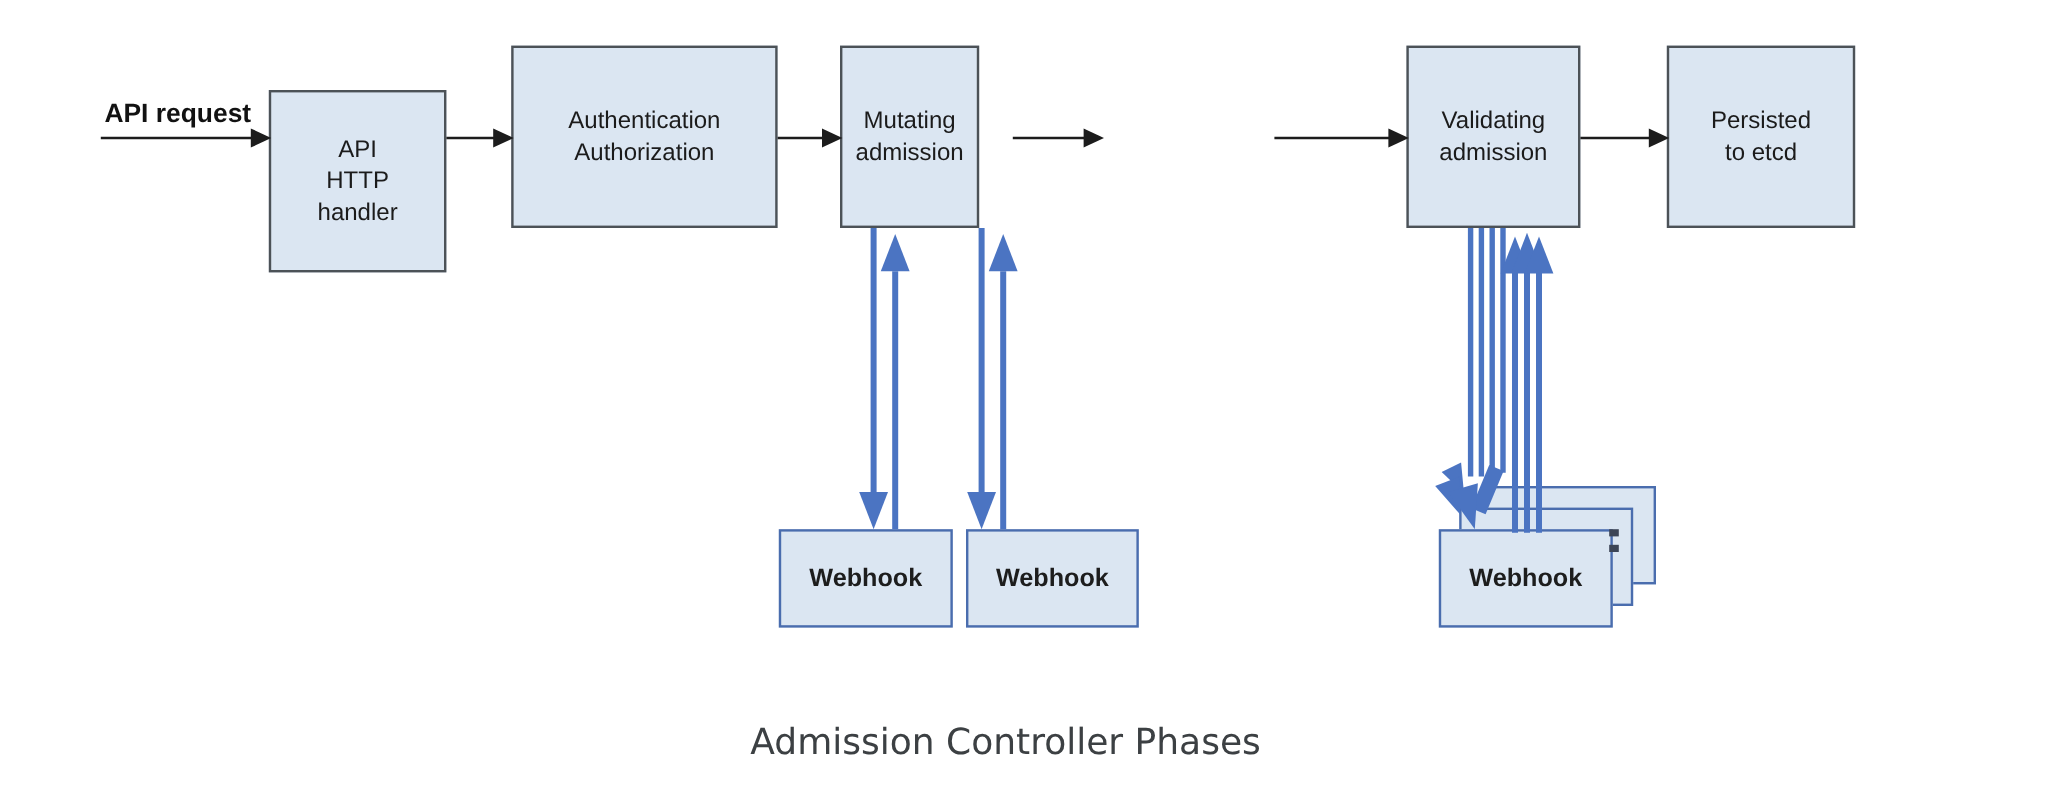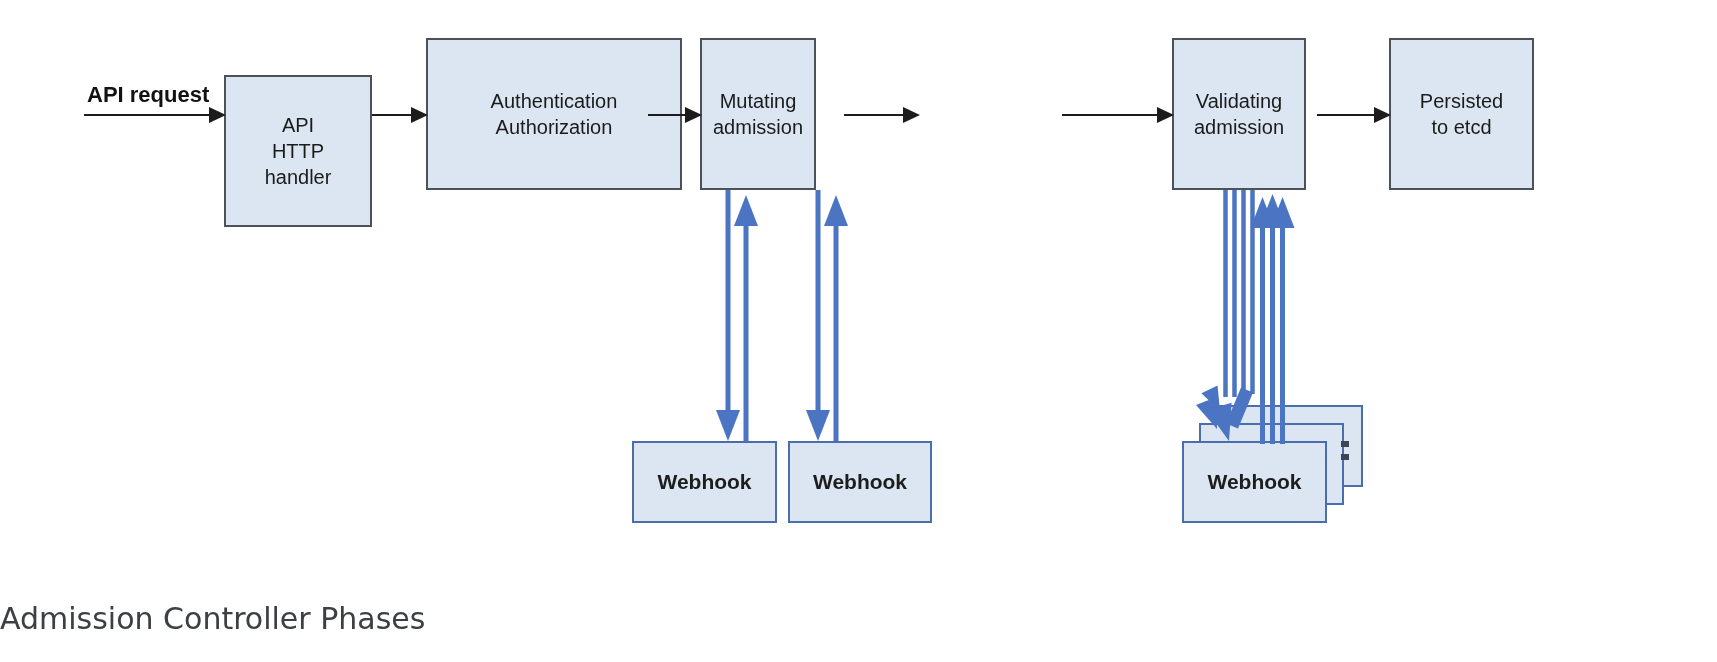--- a/index.html
+++ b/index.html
@@ -43,37 +43,38 @@
     background: var(--box-fill);
     border: 2px solid var(--webhook-border);
     box-sizing: border-box;
     display: flex;
     align-items: center;
     justify-content: center;
     font-weight: bold;
     font-size: 21px;
     color: #1d1d1d;
     overflow: hidden;
+    margin-left: 17px;
   }
   .api-request-label {
     position: absolute;
     left: 87px;
     top: 82px;
     font-size: 22px;
     font-weight: bold;
     color: #121212;
     z-index: 4;
     text-align: center;
   }
   .caption {
     position: absolute;
     top: 599px;
     left: 0;
     width: 1676px;
-    text-align: left;
+    text-align: center;
     font-size: 30px;
     line-height: 40px;
     color: var(--caption-text);
     font-family: "DejaVu Sans", "Liberation Sans", sans-serif;
     z-index: 4;
   }
   svg.arrow-layer {
     position: absolute;
     left: 0; top: 0;
     width: 1717px; height: 662px;
@@ -89,27 +90,27 @@
 </head>
 <body>
 
 <div class="canvas">
 
   <div class="api-request-label">API request</div>
 
   <div class="phase-box" style="left:224px;width:148px;margin-top:37px;">API
 HTTP
 handler</div>
-  <div class="phase-box" style="left:426px;width:256px;">Authentication
+  <div class="phase-box" style="left:426px;width:222px;">Authentication
 Authorization</div>
   <div class="phase-box" style="left:700px;width:116px;">Mutating
 admission</div>
-  <div class="phase-box" style="left:1172px;width:134px;">Validating
+  <div class="phase-box" style="left:1172px;width:145px;">Validating
 admission</div>
-  <div class="phase-box" style="left:1389px;width:145px;">Persisted
+  <div class="phase-box" style="left:1389px;width:157px;">Persisted
 to etcd</div>
 
   <div class="webhook-box" style="left:632px;top:441px;width:145px;z-index:3;">Webhook</div>
   <div class="webhook-box" style="left:788px;top:441px;width:144px;z-index:3;">Webhook</div>
 
   <div class="webhook-box" style="left:1218px;top:405px;z-index:1;">Webhook</div>
   <div class="webhook-box" style="left:1199px;top:423px;z-index:2;">Webhook</div>
   <div class="webhook-box" style="left:1182px;top:441px;z-index:3;">Webhook</div>
 
   <svg class="arrow-layer" viewBox="0 0 1717 662">

